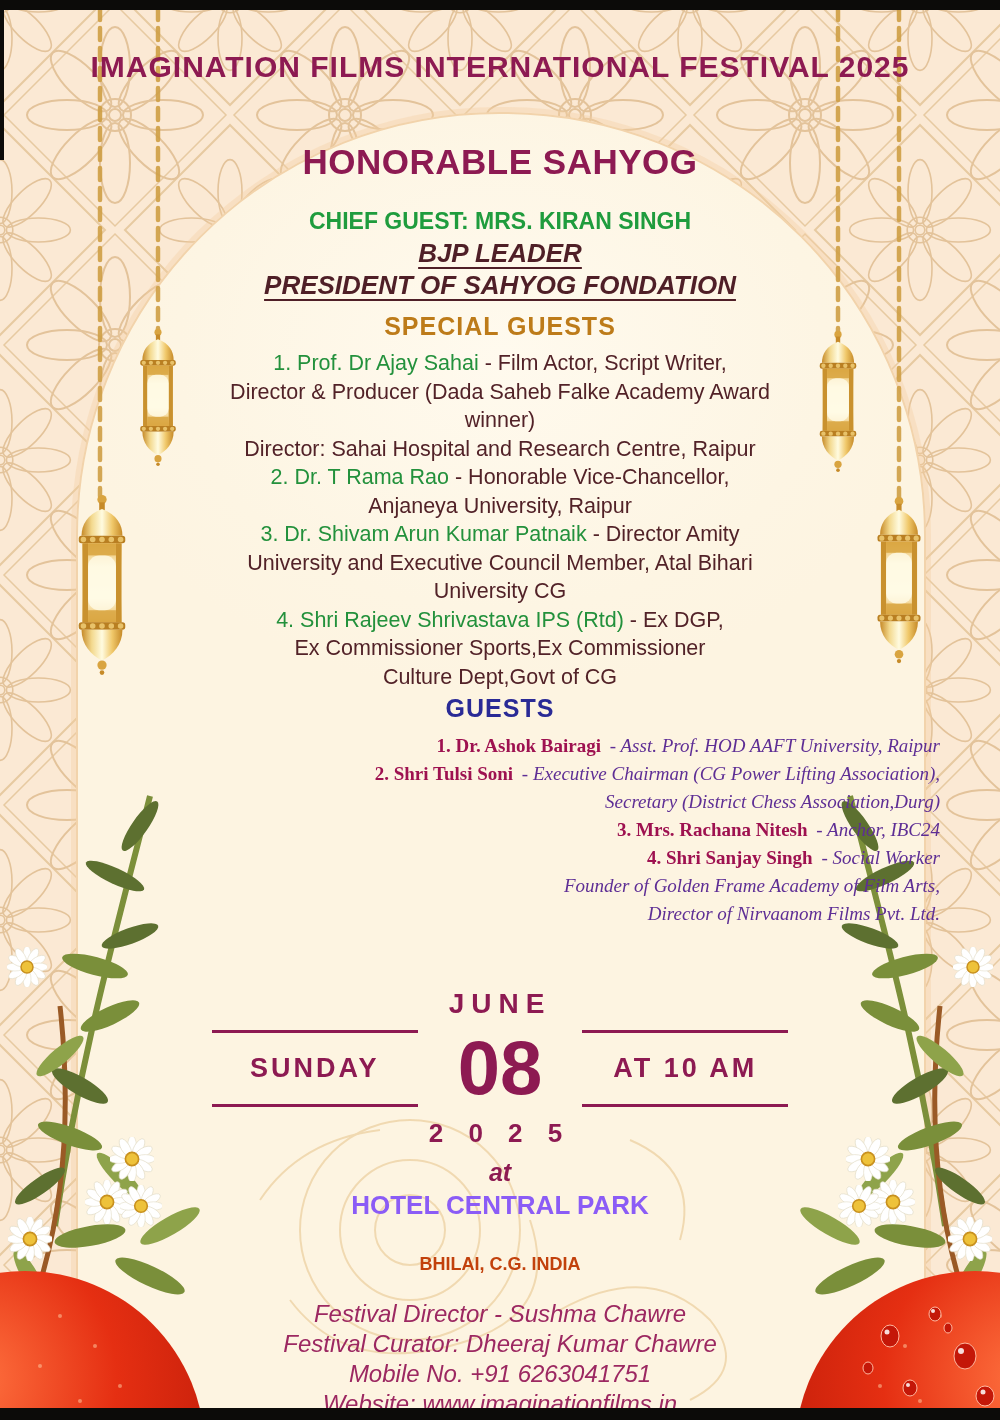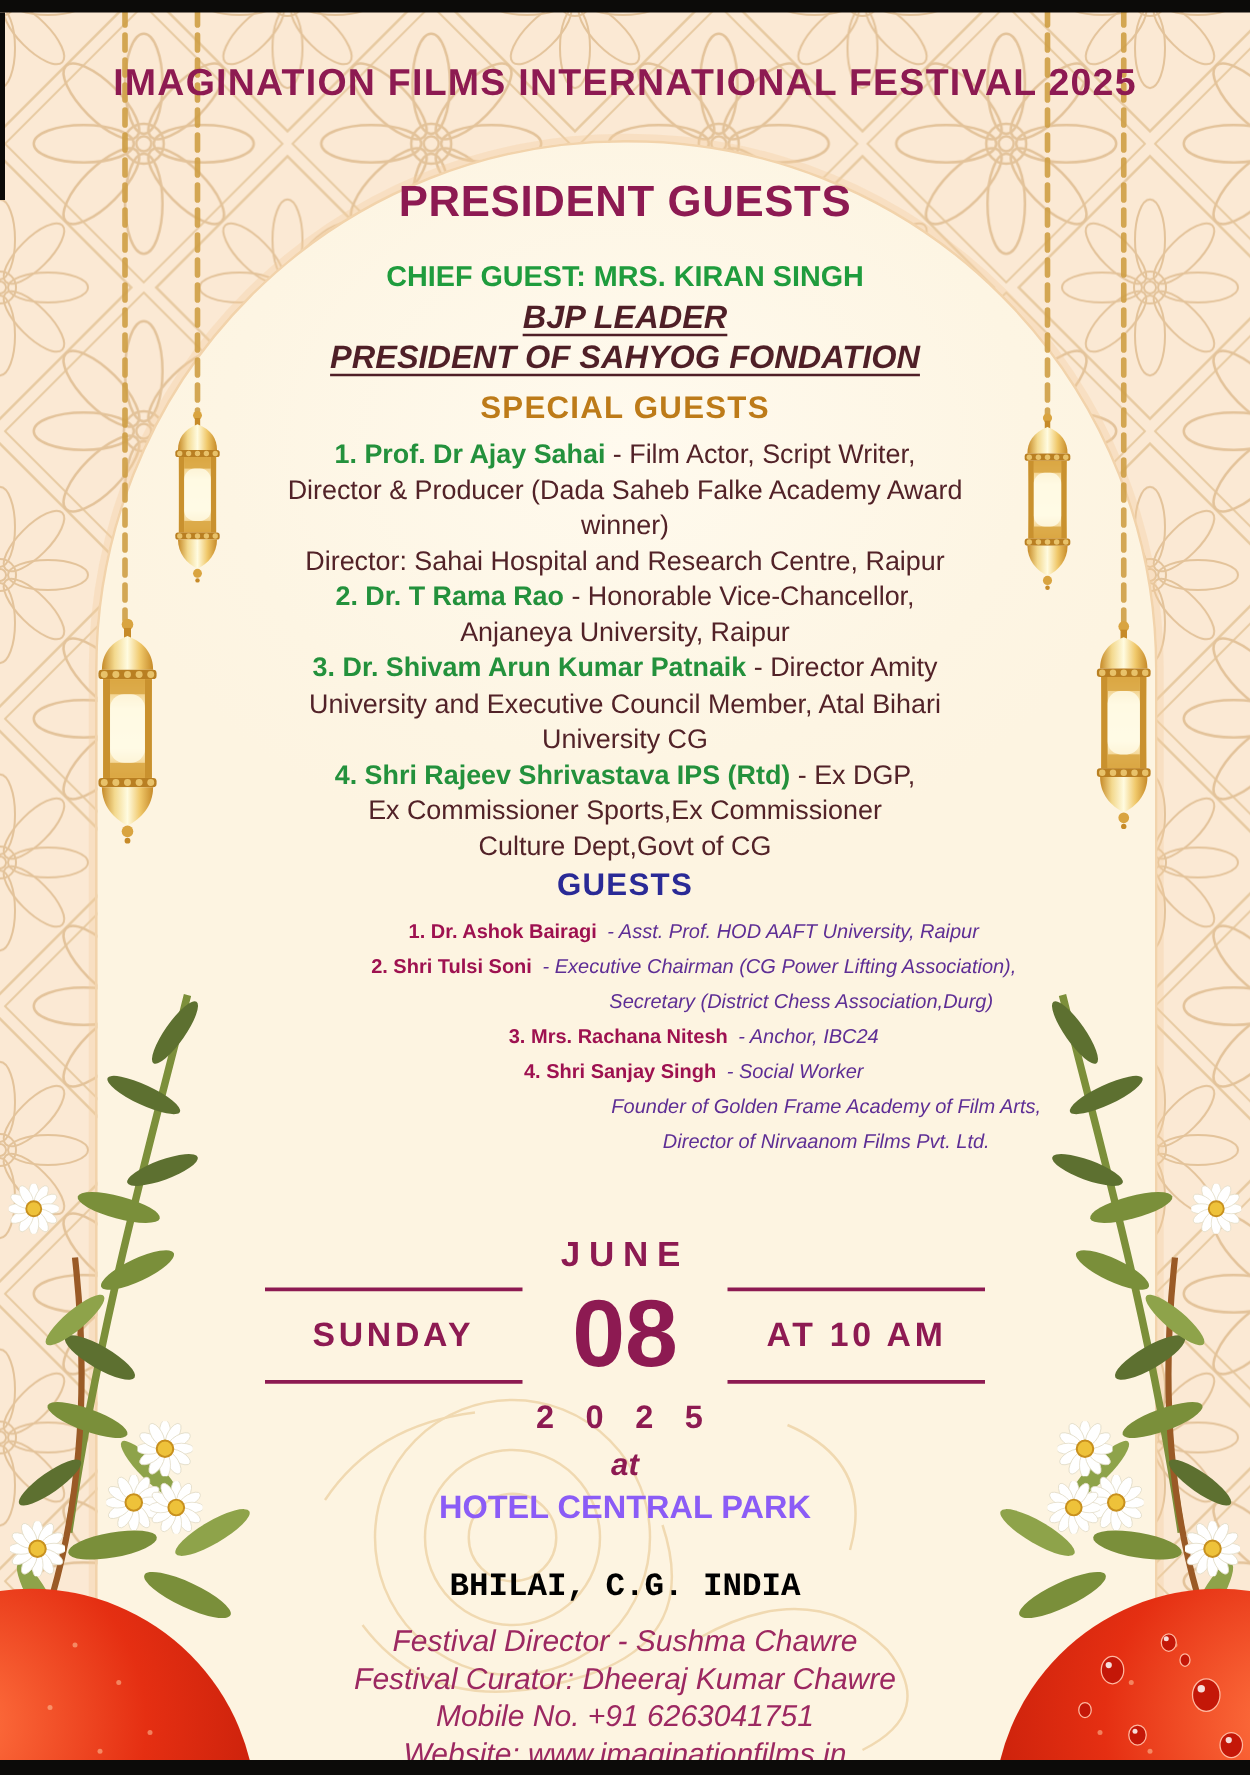--- a/index.html
+++ b/index.html
@@ -31,44 +31,44 @@
   .chief1{top:192px;font-size:23px;font-weight:bold;color:#1f9c3d;}
   .chief2{top:222px;font-size:26px;font-weight:bold;font-style:italic;color:#4f1f27;
           text-decoration:underline;text-underline-offset:5px;text-decoration-thickness:2px;}
   .chief3{top:254px;font-size:26px;font-weight:bold;font-style:italic;color:#4f1f27;
           text-decoration:underline;text-underline-offset:5px;text-decoration-thickness:2px;}
   .special-h{top:296px;font-size:25px;font-weight:bold;letter-spacing:1px;color:#bd7b19;}
 
   .special-list{position:absolute;left:0;top:333px;width:1000px;text-align:center;
                 font-size:21.5px;line-height:28.5px;color:#522228;}
   .sg-line{white-space:nowrap;}
-  .sg-name{color:#23913c;font-weight:bold;}
+  .sg-name{color:#23913c;font-weight:normal;}
 
   .guests-h{top:678px;font-size:25px;font-weight:bold;letter-spacing:1px;color:#2a2a96;}
-  .guests-list{position:absolute;left:170px;top:716px;width:770px;text-align:center;
-               font-size:16px;line-height:28px;color:#522228;}
+  .guests-list{position:absolute;left:170px;top:716px;width:770px;text-align:right;
+               font-size:19px;line-height:28px;color:#522228;font-family:Liberation Serif, serif;}
   .g-line{white-space:nowrap;}
   .g-name{color:#9e1150;font-weight:bold;}
   .g-desc{color:#5e2e95;font-style:italic;margin-left:4px;}
   .g-extra{color:#5e2e95;font-style:italic;white-space:nowrap;}
   .g-extra.ind2{margin-left:172px;}
   .g-extra.ind5{margin-left:212px;}
 
   .june{top:972px;font-size:28px;font-weight:bold;letter-spacing:7px;color:#8d1a52;}
   .date-row{position:absolute;left:0;top:1012px;width:1000px;display:flex;
             justify-content:center;align-items:center;gap:40px;color:#8d1a52;}
   .d-side{width:206px;border-top:3px solid #8d1a52;border-bottom:3px solid #8d1a52;
           padding:20px 0;text-align:center;font-size:27px;font-weight:bold;letter-spacing:3px;}
   .d-day{font-size:76px;font-weight:800;line-height:80px;}
   .year{top:1102px;font-size:26px;font-weight:bold;letter-spacing:9px;color:#8d1a52;}
 
   .venue-at{top:1142px;font-size:25px;font-style:italic;font-weight:bold;color:#8d1a52;}
   .venue1{top:1174px;font-size:26px;font-weight:bold;color:#8b5cf6;}
   .venue2{top:1206px;font-size:26px;font-weight:bold;color:#8d1a52;}
-  .venue3{top:1238px;font-size:26px;font-weight:bold;color:#000000;font-family:Liberation Mono, monospace;}
+  .venue3{top:1238px;font-size:18px;font-weight:bold;color:#c2410c;}
 
   .footer1{top:1284px;}
   .footer2{top:1314px;}
   .footer3{top:1344px;text-align:center;}
   .footer4{top:1374px;}
   .footer1,.footer2,.footer3,.footer4{font-size:24px;font-style:italic;color:#9c2861;}
 </style>
 </head>
 <body>
 
@@ -265,21 +265,21 @@
     </g>
   </svg>
 
   <div class="bar top"></div>
   <div class="bar bottom"></div>
   <div class="edge-sliver"></div>
 
   <div class="content-layer">
 
     <div class="cline title">IMAGINATION FILMS INTERNATIONAL FESTIVAL 2025</div>
-    <div class="cline honorable">PRESIDENT GUESTS</div>
+    <div class="cline honorable">HONORABLE SAHYOG</div>
 
     <div class="cline chief1">CHIEF GUEST: MRS. KIRAN SINGH</div>
     <div class="cline chief2">BJP LEADER</div>
     <div class="cline chief3">PRESIDENT OF SAHYOG FONDATION</div>
 
     <div class="cline special-h">SPECIAL GUESTS</div>
 
     <div class="special-list">
       <div class="sg-line">
         <span class="sg-name">1. Prof. Dr Ajay Sahai</span><span> - Film Actor, Script Writer,</span>

